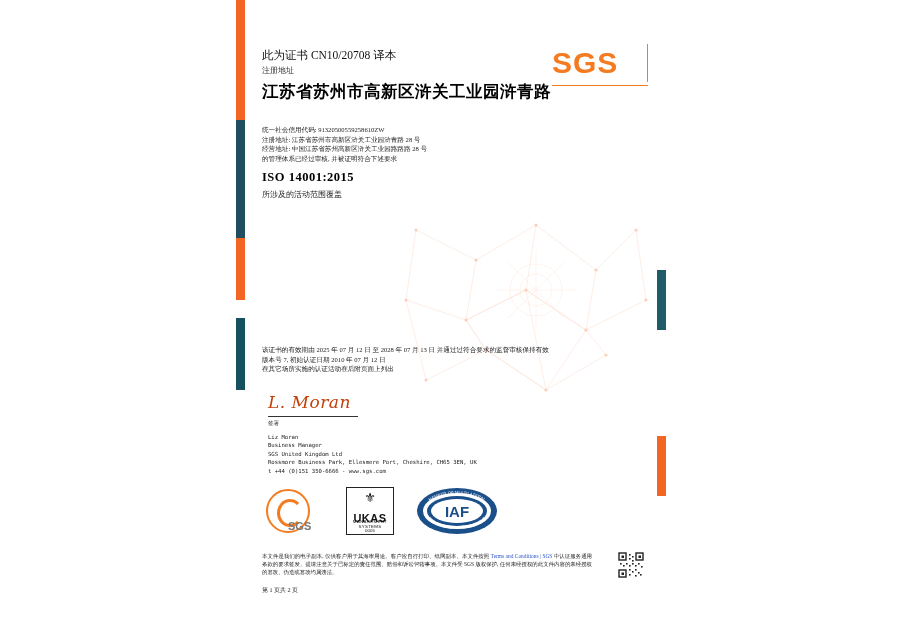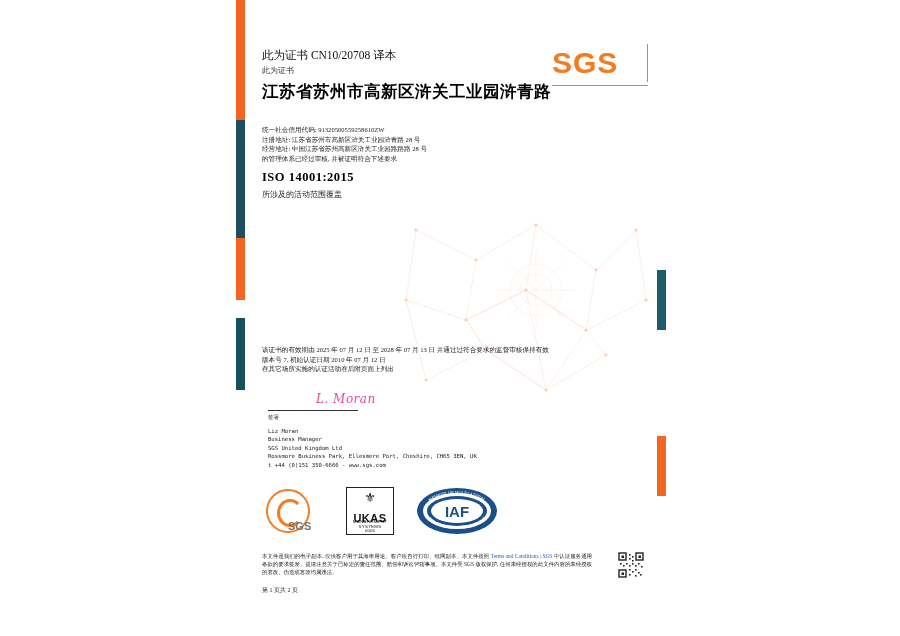--- a/index.html
+++ b/index.html
@@ -152,24 +152,23 @@
   
   .signature {
     position: absolute;
     left: 32px;
     top: 392px;
     width: 200px;
   }
   .sig-script {
     font-family: "DejaVu Serif", serif;
     font-style: italic;
-    font-size: 12px;
-    color: #ec4899;
+    font-size: 17px;
+    color: #c2410c;
     letter-spacing: 0.5px;
-    margin-left: 48px;
   }
   .sig-rule {
     width: 90px;
     height: 1px;
     background: #333;
     margin-top: 4px;
     margin-bottom: 3px;
   }
   .sig-label {
     font-size: 5.6px;
@@ -347,21 +346,21 @@
     </svg>
 
     <div class="sgs-logo">
       <div class="txt">SGS</div>
       <div class="rule"></div>
       <div class="rule2"></div>
     </div>
 
     <div class="content">
       <div class="line-ref">此为证书 CN10/20708 译本</div>
-      <div class="label-sm">此为证书</div>
+      <div class="label-sm">注册地址</div>
       <div class="company">江苏省苏州市高新区浒关工业园浒青路</div>
       <div class="meta">
         <div>统一社会信用代码: 91320500559258610ZW</div>
         <div>注册地址: 江苏省苏州市高新区浒关工业园浒青路 28 号</div>
         <div>经营地址: 中国江苏省苏州高新区浒关工业园路路路 28 号</div>
         <div>的管理体系已经过审核, 并被证明符合下述要求</div>
       </div>
       <div class="std">ISO 14001:2015</div>
       <div class="scope">所涉及的活动范围覆盖</div>
     </div>

